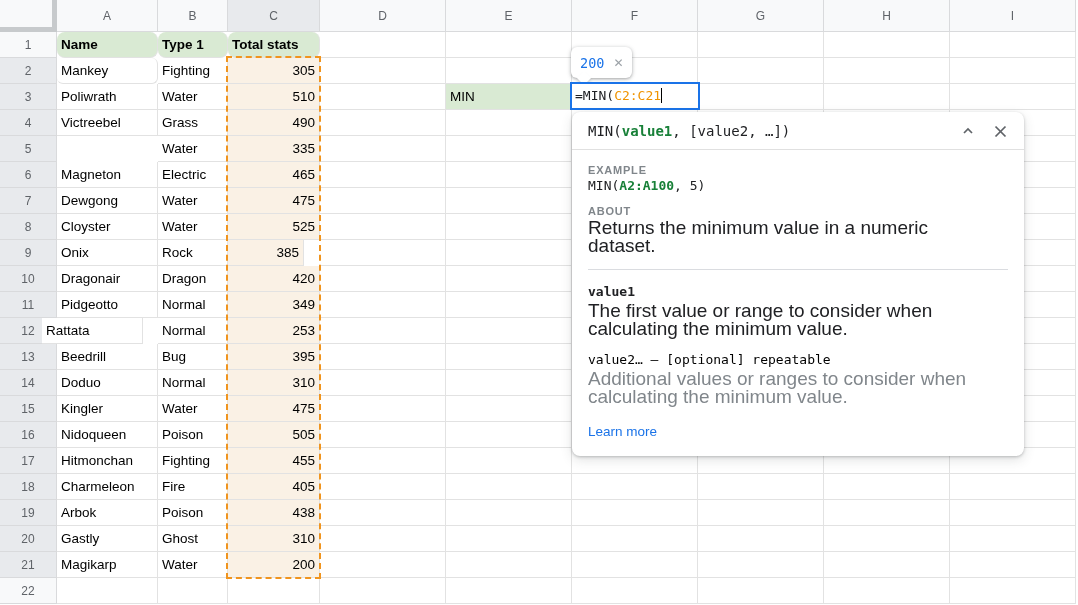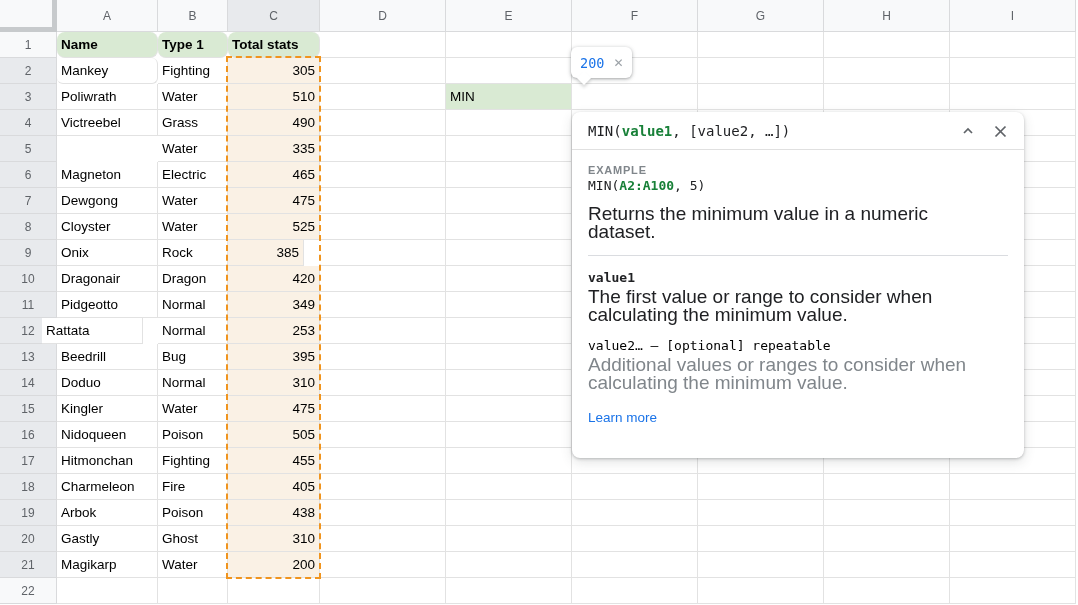--- a/index.html
+++ b/index.html
@@ -63,21 +63,21 @@
     box-shadow:0 1px 3px rgba(60,64,67,.3), 0 4px 12px rgba(60,64,67,.15);
   }
   .pop-head {
     display:flex; align-items:center; justify-content:space-between;
     padding:11px 16px 10px 16px; border-bottom:1px solid #e0e0e0;
   }
   .sig { font-family:"DejaVu Sans Mono", monospace; font-size:14px; color:#202124; }
   .grn { color:#188038; font-weight:bold; }
   .pop-icons { display:flex; align-items:center; gap:18px; }
   .pop-icons svg { cursor:pointer; display:block; }
-  .pop-body { padding:14px 16px 32px 16px; }
+  .pop-body { padding:14px 16px 16px 16px; }
   .lbl {
     color:#80868b; font-size:11px; font-weight:bold; letter-spacing:.8px;
     margin-bottom:2px;
   }
   .mono { font-family:"DejaVu Sans Mono", monospace; font-size:13px; color:#202124; }
   .ex { margin-bottom:12px; }
   .txt { font-size:19px; color:#202124; line-height:18px; max-width:400px; margin:2px 0 14px 0; }
   .txt.gray { color:#80868b; }
   .pop-body hr { border:none; border-top:1px solid #dadce0; margin:0 0 14px 0; }
   .argname { margin-bottom:3px; }
@@ -323,37 +323,39 @@
     </div>
 
   <div class="range-outline"></div>
 
   <div class="chip">
     <span class="chip-val">200</span>
     <span class="chip-x">✕</span>
     <span class="chip-tail"></span>
   </div>
 
+  <div class="formula-cell"><span>=MIN(</span><span class="ref">C2:C21</span><span class="caret"></span></div>
 
   <div class="popup">
     <div class="pop-head">
       <div class="sig"><span>MIN(</span><span class="grn">value1</span><span>, [value2, …])</span></div>
       <div class="pop-icons">
         <svg width="14" height="14" viewBox="0 0 14 14">
           <polyline points="3,9 7,5 11,9" fill="none" stroke="#5f6368" stroke-width="1.7"></polyline>
         </svg>
         <svg width="15" height="15" viewBox="0 0 15 15">
           <line x1="2.5" y1="2.5" x2="12.5" y2="12.5" stroke="#5f6368" stroke-width="1.7"></line>
           <line x1="12.5" y1="2.5" x2="2.5" y2="12.5" stroke="#5f6368" stroke-width="1.7"></line>
         </svg>
       </div>
     </div>
     <div class="pop-body">
       <div class="lbl">EXAMPLE</div>
       <div class="mono ex"><span>MIN(</span><span class="grn">A2:A100</span><span>, 5)</span></div>
+      <div class="lbl">ABOUT</div>
       <p class="txt">Returns the minimum value in a numeric dataset.</p>
       <hr>
       <div class="mono grn argname">value1</div>
       <p class="txt">The first value or range to consider when calculating the minimum value.</p>
       <div class="mono gray argname">value2… – [optional] repeatable</div>
       <p class="txt gray">Additional values or ranges to consider when calculating the minimum value.</p>
       <a class="learn">Learn more</a>
     </div>
   </div>
 

